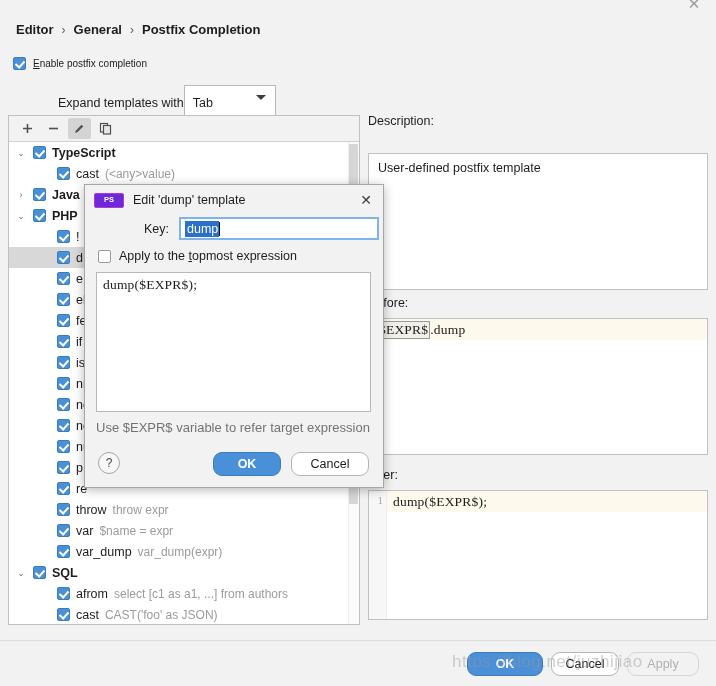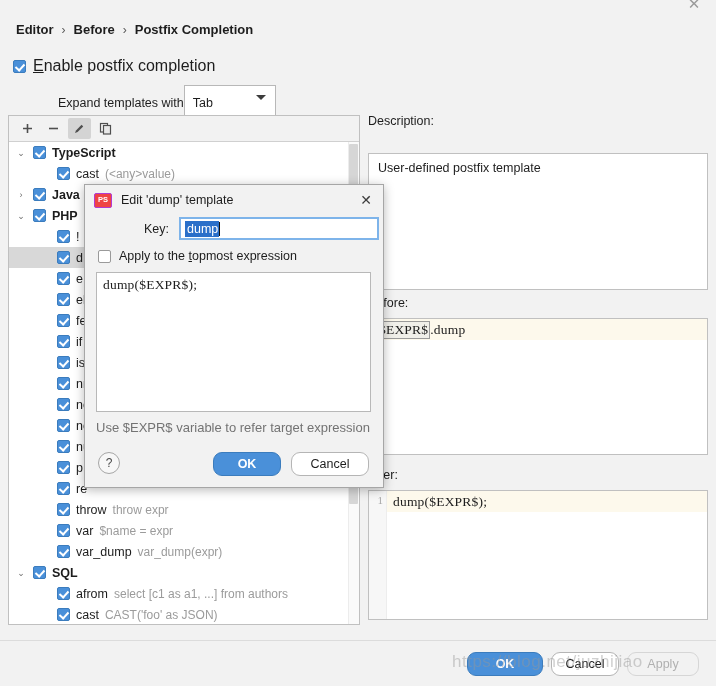--- a/index.html
+++ b/index.html
@@ -40,21 +40,21 @@
     background: #4a90d9; border: 1px solid #3b7cbd;
     position: relative; flex: none;
   }
   .cb::after {
     content: ""; position: absolute; left: 3px; top: 1px;
     width: 4px; height: 7px; border: solid #fff;
     border-width: 0 2px 2px 0; transform: rotate(42deg);
   }
   .cb.unchecked { background: #fff; border: 1px solid #9a9a9a; }
   .cb.unchecked::after { display: none; }
-  .enable-row .lbl { font-size: 16px; }
+  .enable-row .lbl { font-size: 10px; }
   .enable-row .lbl .u { text-decoration: underline; }
 
   
   .expand-row {
     position: absolute; left: 18px; top: 85px;
     display: flex; align-items: center; gap: 0; margin-left: 40px;
   }
   .expand-row .lbl { font-size: 12.5px; }
   .combo {
     width: 92px; height: 36px; background: #fff;
@@ -197,22 +197,22 @@
     width: 300px; height: 304px;
     background: #f2f2f2;
     border: 1px solid #a6a6a6;
     box-shadow: 0 2px 10px rgba(0,0,0,.28);
   }
   .dlg-title {
     height: 30px; display: flex; align-items: center;
     padding: 0 6px 0 9px; gap: 9px;
   }
   .ps-icon {
-    width: 18px; height: 15px; flex: none;
-    background: #ef4444; border: 1.5px solid #b23ad1;
+    width: 30px; height: 15px; flex: none;
+    background: #6d28d9; border: 1.5px solid #b23ad1;
     border-radius: 2px; color: #fff; font-size: 7.5px;
     font-weight: bold; line-height: 12px; text-align: center;
     font-family: "Liberation Sans", sans-serif;
   }
   .dlg-title .t { font-size: 12.5px; flex: 1; }
   .dlg-close {
     width: 22px; height: 22px; color: #3c3c3c; font-size: 14px;
     display: flex; align-items: center; justify-content: center;
   }
   .dlg-key-row {
@@ -262,21 +262,21 @@
 </head>
 <body>
 
 <div id="root">
 
   <div class="win-close">✕</div>
 
   <div class="breadcrumb">
     <span>Editor</span>
     <span class="sep">›</span>
-    <span>Before</span>
+    <span>General</span>
     <span class="sep">›</span>
     <span>Postfix Completion</span>
   </div>
 
   <div class="enable-row">
     <span class="cb"></span>
     <span class="lbl"><span class="u">E</span>nable postfix completion</span>
   </div>
 
   <div class="expand-row">

